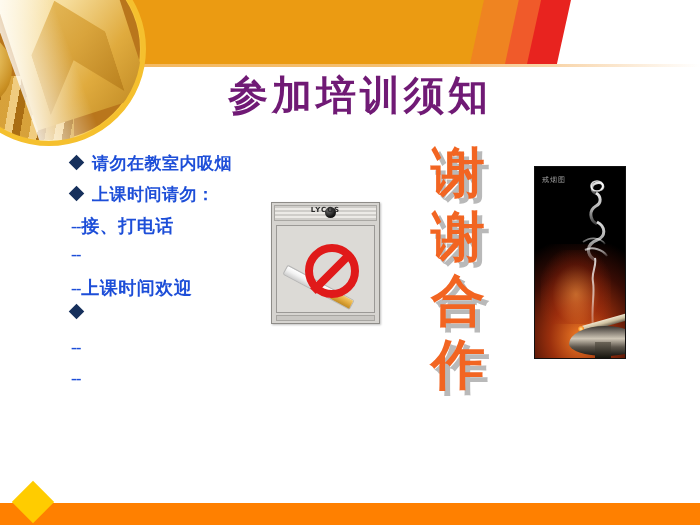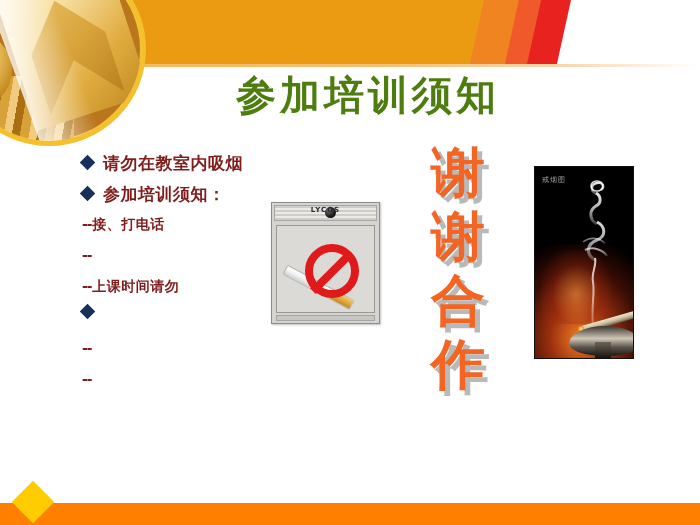--- a/index.html
+++ b/index.html
@@ -70,41 +70,41 @@
     position:absolute;left:-48px;top:-48px;width:194px;height:194px;border-radius:50%;
     border:5px solid #f5c02e;box-sizing:border-box;
   }
   .emblem-sq{
     position:absolute;left:0;top:0;width:98px;height:66px;
     background:linear-gradient(160deg,#d59a2a,#b2751a);
   }
 
   
   .title{
-    position:absolute;left:158px;top:68px;width:420px;height:54px;
+    position:absolute;left:150px;top:68px;width:420px;height:54px;
     text-align:center;line-height:54px;
     font-family:"DejaVu Serif","Liberation Serif",serif;
     font-size:40px;font-weight:bold;letter-spacing:4px;
-    color:#4d7c0f;white-space:nowrap;
+    color:#701a75;white-space:nowrap;
   }
 
   
   .bullets{
-    position:absolute;left:82px;top:152px;width:300px;
-    color:#7f1d1d;
-    font-family:Liberation Sans, sans-serif;
+    position:absolute;left:71px;top:152px;width:300px;
+    color:#1d4ed8;
+    font-family:Liberation Serif, serif;
   }
   .b-row{display:flex;align-items:baseline;height:31px;white-space:nowrap;}
   .b-dia{
     width:11px;height:11px;background:#16305c;
     transform:rotate(45deg);margin-right:10px;flex:none;
     position:relative;top:-1px;
   }
   .b-txt{font-size:17px;font-weight:bold;letter-spacing:.5px;}
-  .b-row.dash .b-txt{font-size:14px;}
+  .b-row.dash .b-txt{font-size:18px;}
   .dash-mark{font-size:17px;font-weight:bold;letter-spacing:-1px;margin-right:1px;}
 
   
   .nosmoke{
     position:absolute;left:271px;top:202px;width:109px;height:122px;
     background:#d6d4d0;border:1px solid #8e8c88;box-sizing:border-box;
     box-shadow:1px 1px 2px rgba(0,0,0,.25);
   }
   .ns-titlebar{
     position:absolute;left:2px;top:2px;right:2px;height:16px;
@@ -158,21 +158,21 @@
   .t-char{
     font-family:"DejaVu Serif","Liberation Serif",serif;
     font-size:54px;font-weight:bold;line-height:64px;
     color:#f26522;
     text-shadow:5px 5px 0 #b9b9b9;
     height:64px;
   }
 
   
   .photo{
-    position:absolute;left:534px;top:166px;width:100px;height:193px;
+    position:absolute;left:534px;top:166px;width:92px;height:193px;
     background:#000;overflow:hidden;border:1px solid #111;box-sizing:border-box;padding-left:40px;
   }
   .ph-glow{
     position:absolute;left:-14px;bottom:-6px;width:140px;height:120px;
     background:radial-gradient(ellipse at 42% 78%,
       rgba(255,132,40,.95) 0%, rgba(214,66,18,.72) 26%,
       rgba(120,26,10,.48) 52%, rgba(0,0,0,0) 76%);
   }
   .ph-glow2{
     position:absolute;left:6px;bottom:34px;width:70px;height:74px;
@@ -247,35 +247,35 @@
 
   <div class="bullets">
 
     <div class="b-row">
       <span class="b-dia"></span>
       <span class="b-txt">请勿在教室内吸烟</span>
     </div>
 
     <div class="b-row">
       <span class="b-dia"></span>
-      <span class="b-txt">参加培训须知：</span>
+      <span class="b-txt">上课时间请勿：</span>
     </div>
 
     <div class="b-row dash">
       <span class="dash-mark">--</span>
       <span class="b-txt">接、打电话</span>
     </div>
 
     <div class="b-row dash">
       <span class="dash-mark">--</span>
     </div>
 
     <div class="b-row dash">
       <span class="dash-mark">--</span>
-      <span class="b-txt">上课时间请勿</span>
+      <span class="b-txt">上课时间欢迎</span>
     </div>
 
     <div class="b-row">
       <span class="b-dia"></span>
     </div>
 
     <div class="b-row dash">
       <span class="dash-mark">--</span>
     </div>
 

